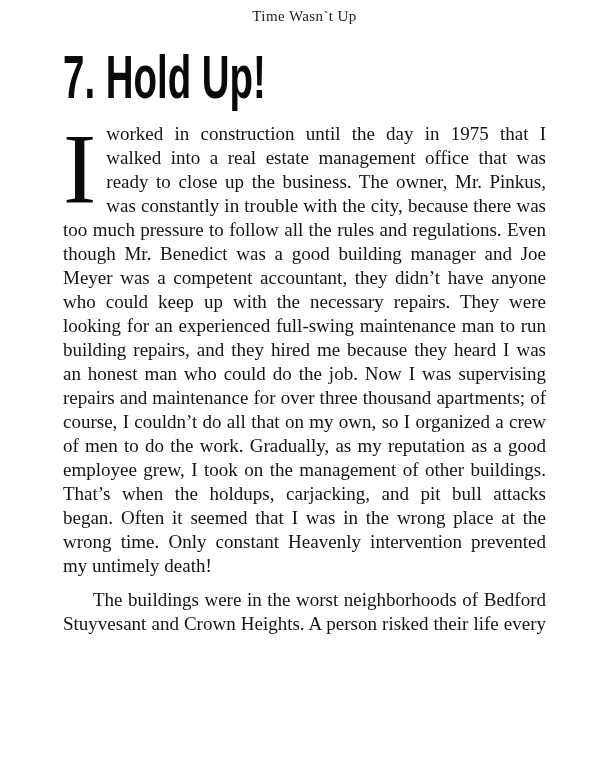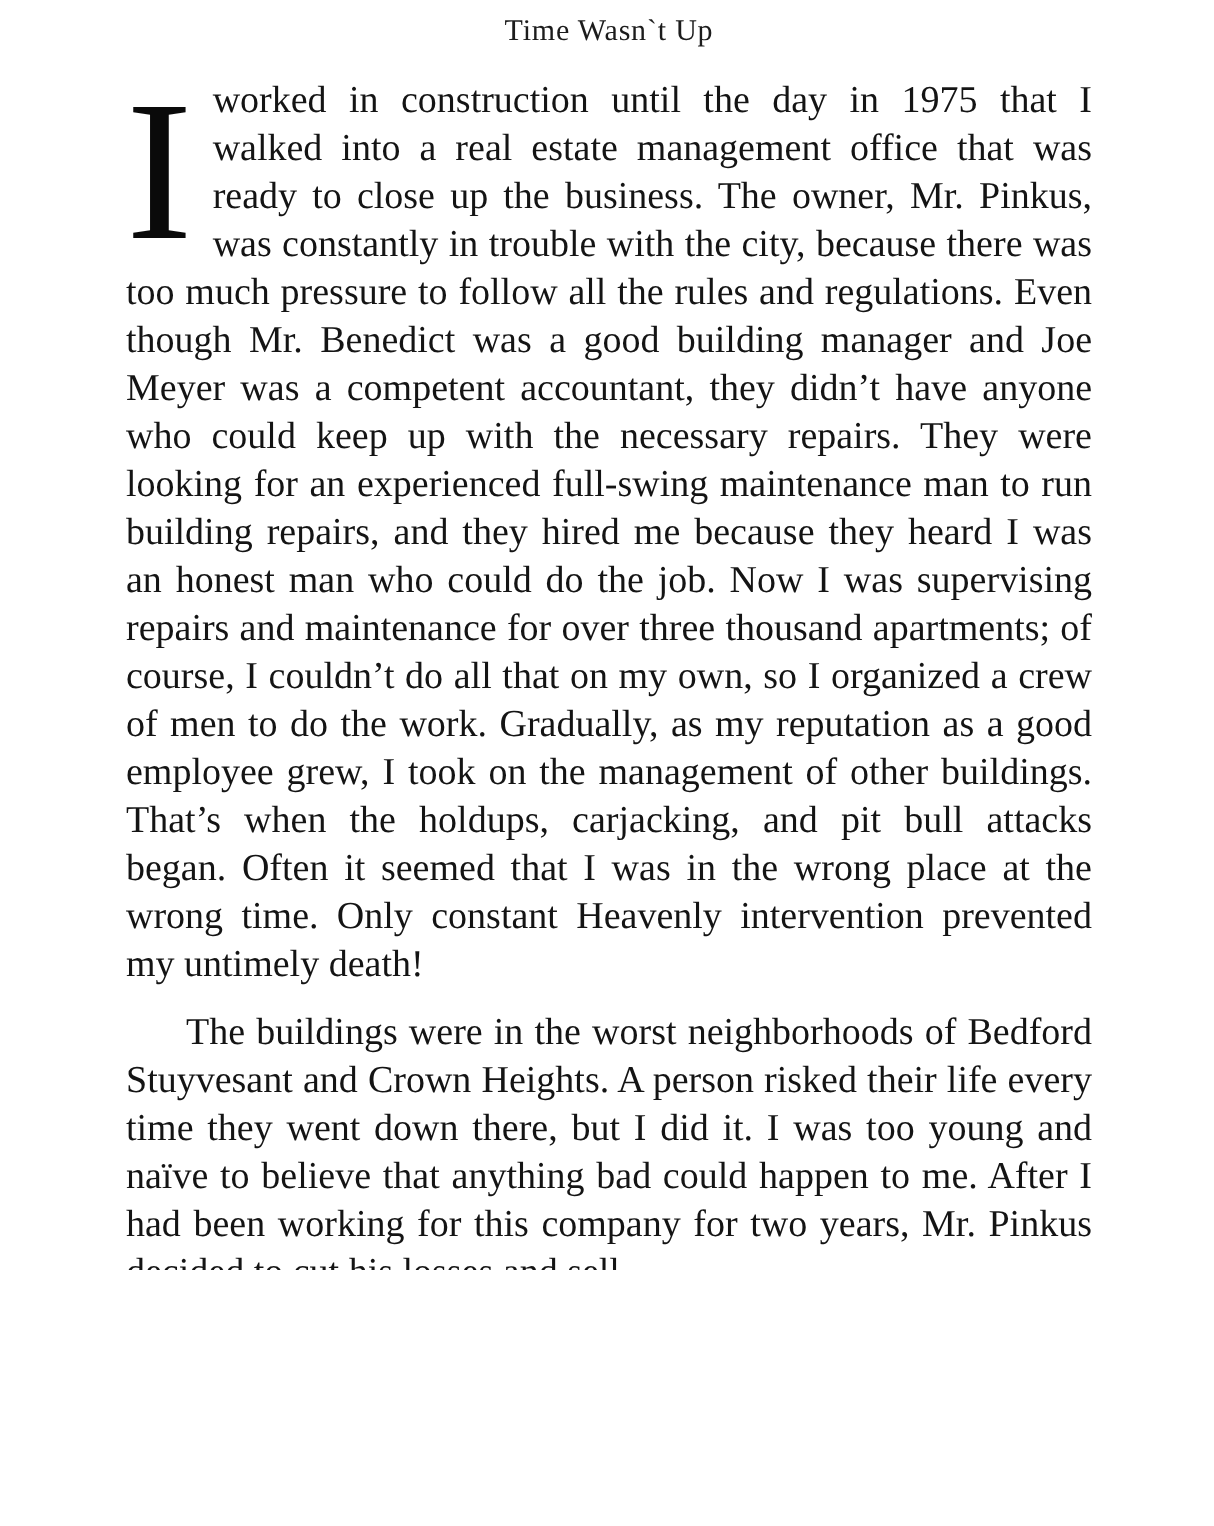--- a/index.html
+++ b/index.html
@@ -71,20 +71,23 @@
     text-indent: 30px;
   }
 </style>
 </head>
 <body>
 
 <div class="page">
 
   <div class="running-header">Time Wasn`t Up</div>
 
+  <h1 class="chapter-title">
+    <span class="condensed">7. Hold Up!</span>
+  </h1>
 
   <div class="body-text">
 
     <p class="par par-first">
       <span class="dropcap">I</span><span>worked in construction until the day in 1975 that I walked into a real estate management office that was ready to close up the business. The owner, Mr. Pinkus, was constantly in trouble with the city, because there was too much pressure to follow all the rules and regulations. Even though Mr. Benedict was a good building manager and Joe Meyer was a competent accountant, they didn’t have anyone who could keep up with the necessary repairs. They were looking for an experienced full-swing maintenance man to run building repairs, and they hired me because they heard I was an honest man who could do the job. Now I was supervising repairs and maintenance for over three thousand apartments; of course, I couldn’t do all that on my own, so I organized a crew of men to do the work. Gradually, as my reputation as a good employee grew, I took on the management of other buildings. That’s when the holdups, carjacking, and pit bull attacks began. Often it seemed that I was in the wrong place at the wrong time. Only constant Heavenly intervention prevented my untimely death!</span>
     </p>
 
     <p class="par par-indent">The buildings were in the worst neighborhoods of Bedford Stuyvesant and Crown Heights. A person risked their life every time they went down there, but I did it. I was too young and naïve to believe that anything bad could happen to me. After I had been working for this company for two years, Mr. Pinkus decided to cut his losses and sell</p>
 
   </div>

